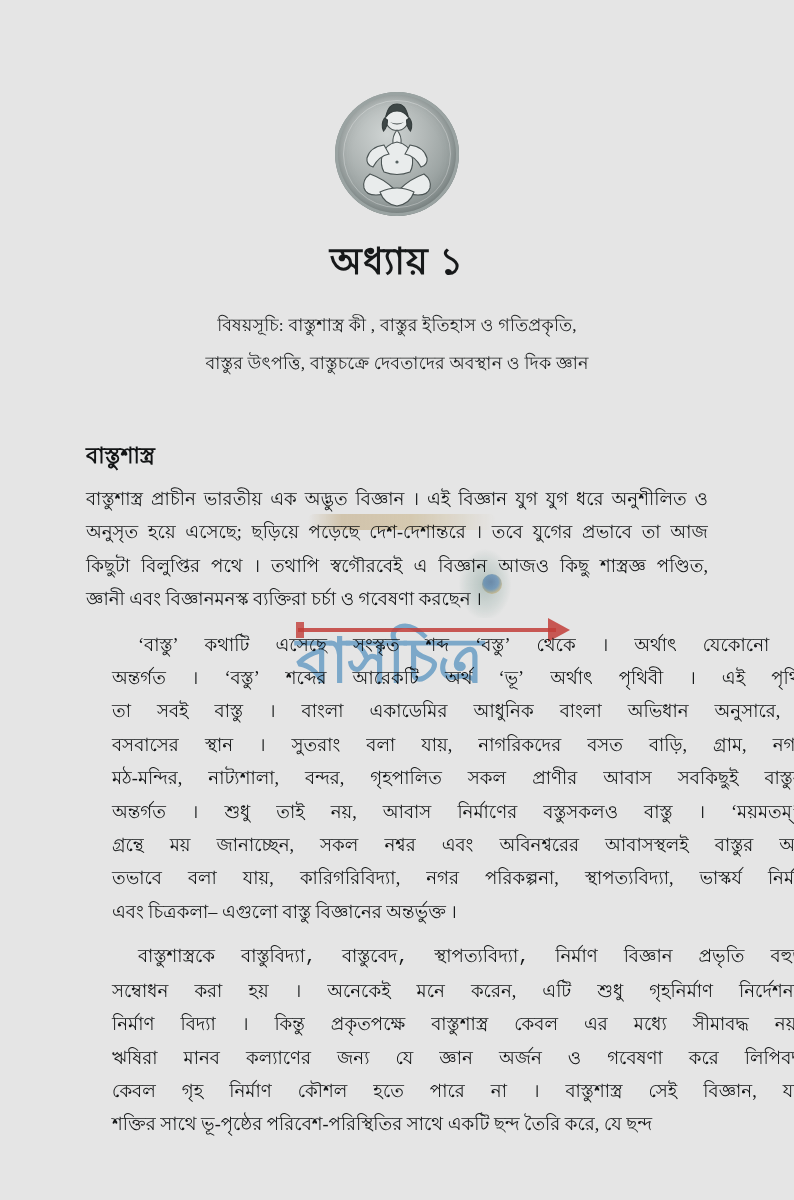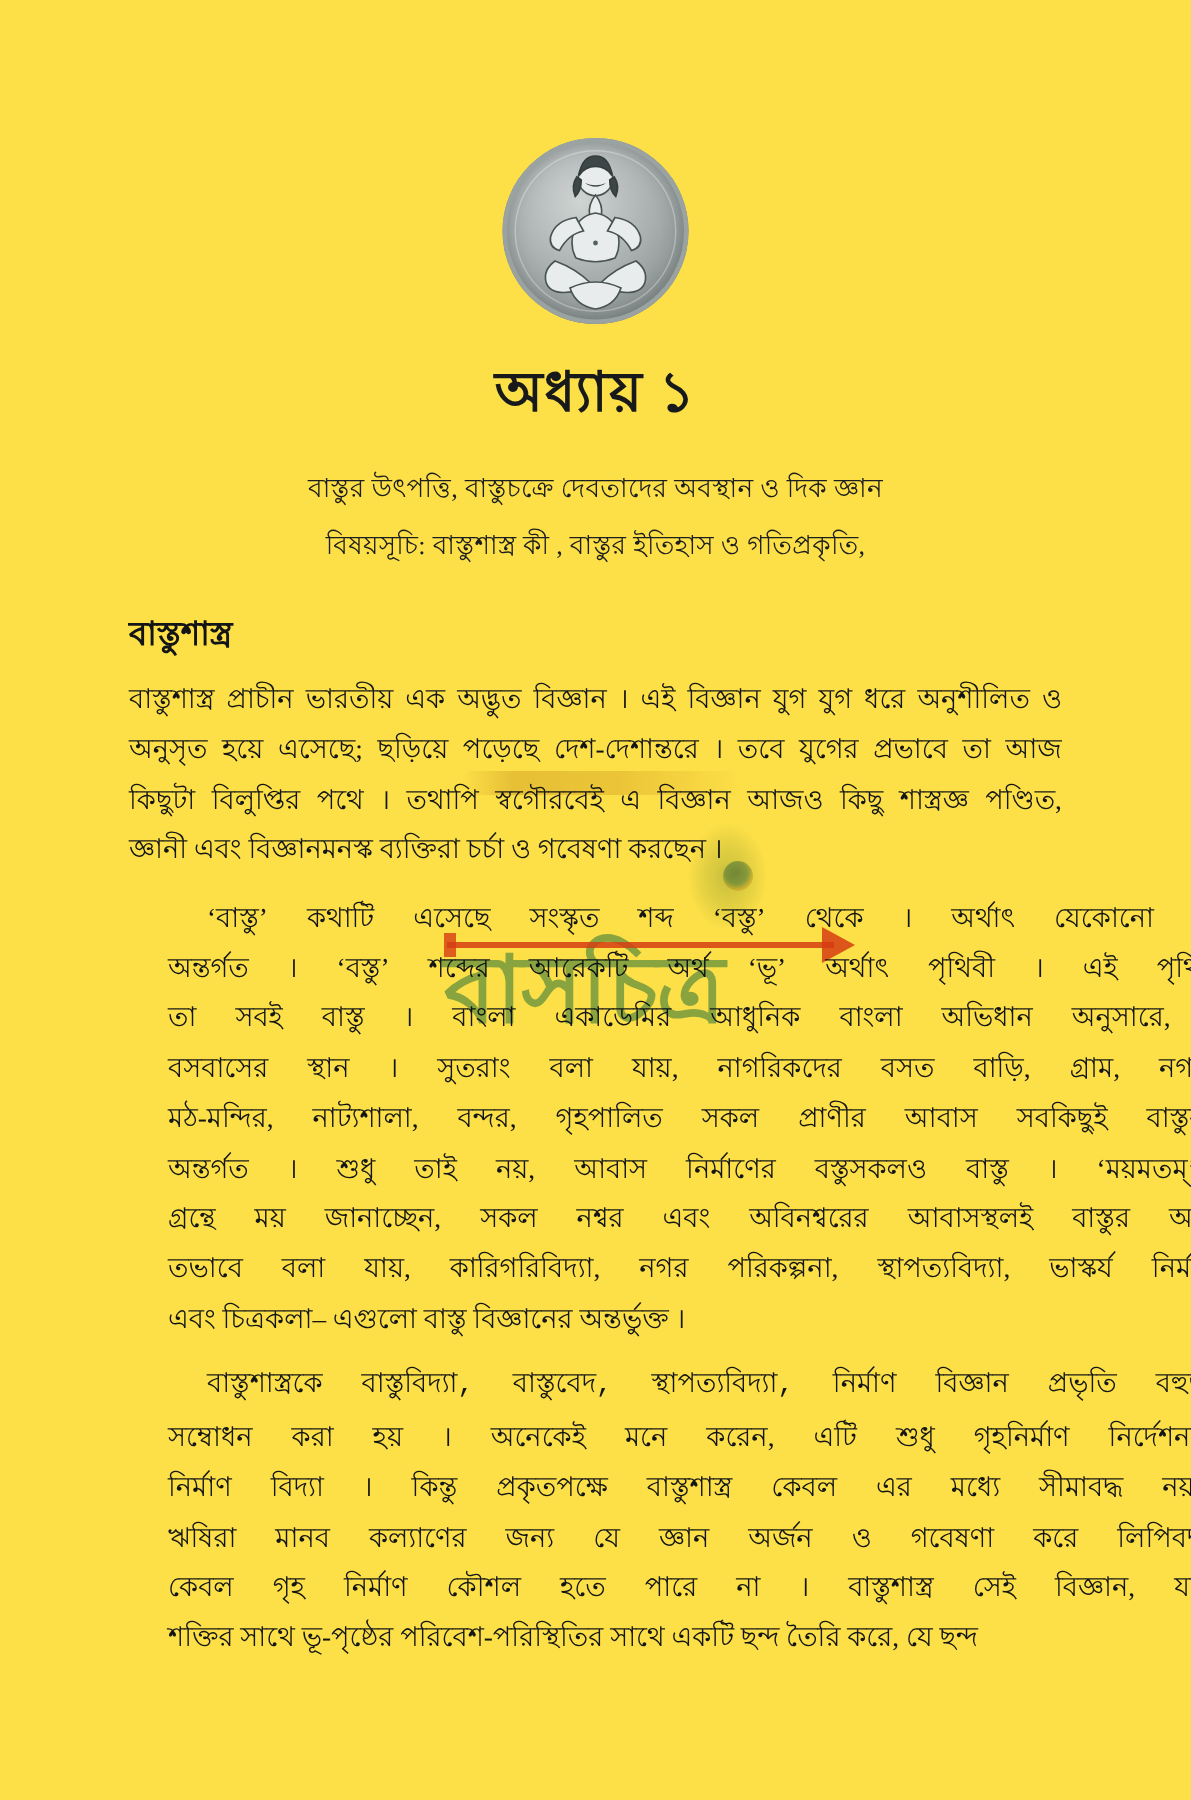--- a/index.html
+++ b/index.html
@@ -9,21 +9,21 @@
     background: #ffffff;
   }
   body {
     font-family: "Liberation Serif", "DejaVu Serif", serif;
   }
   .page {
     position: relative;
     width: 794px;
     height: 1200px;
     margin: 0 auto;
-    background: #fde047;
+    background: #e5e5e5;
     overflow: hidden;
   }
 
   
   .emblem-wrap {
     position: absolute;
     top: 92px;
     left: 0;
     width: 794px;
     display: flex;
@@ -73,21 +73,21 @@
   .subtitle .sub-line {
     font-size: 17.5px;
     line-height: 38px;
     letter-spacing: .2px;
     white-space: nowrap;
   }
 
   
   .body-col {
     position: absolute;
-    top: 408px;
+    top: 441px;
     left: 86px;
     width: 622px;
   }
   .section-heading {
     font-size: 22px;
     font-weight: 700;
     color: #121415;
     margin: 0 0 12px 0;
     line-height: 30px;
   }
@@ -229,22 +229,22 @@
 
           <circle cx="62" cy="70" r="1.6" fill="#556060" stroke="none"></circle>
         </g>
       </svg>
     </div>
   </div>
 
   <div class="chapter-title">অধ্যায় ১</div>
 
   <div class="subtitle">
+    <div class="sub-line">বিষয়সূচি: বাস্তুশাস্ত্র কী , বাস্তুর ইতিহাস ও গতিপ্রকৃতি,</div>
     <div class="sub-line">বাস্তুর উৎপত্তি, বাস্তুচক্রে দেবতাদের অবস্থান ও দিক জ্ঞান</div>
-    <div class="sub-line">বিষয়সূচি: বাস্তুশাস্ত্র কী , বাস্তুর ইতিহাস ও গতিপ্রকৃতি,</div>
   </div>
 
   <div class="body-col">
     <h2 class="section-heading">বাস্তুশাস্ত্র</h2>
 
     <p class="para" id="para-1">
         <span class="para-line justified">
           <span>বাস্তুশাস্ত্র</span>
           <span>প্রাচীন</span>
           <span>ভারতীয়</span>

